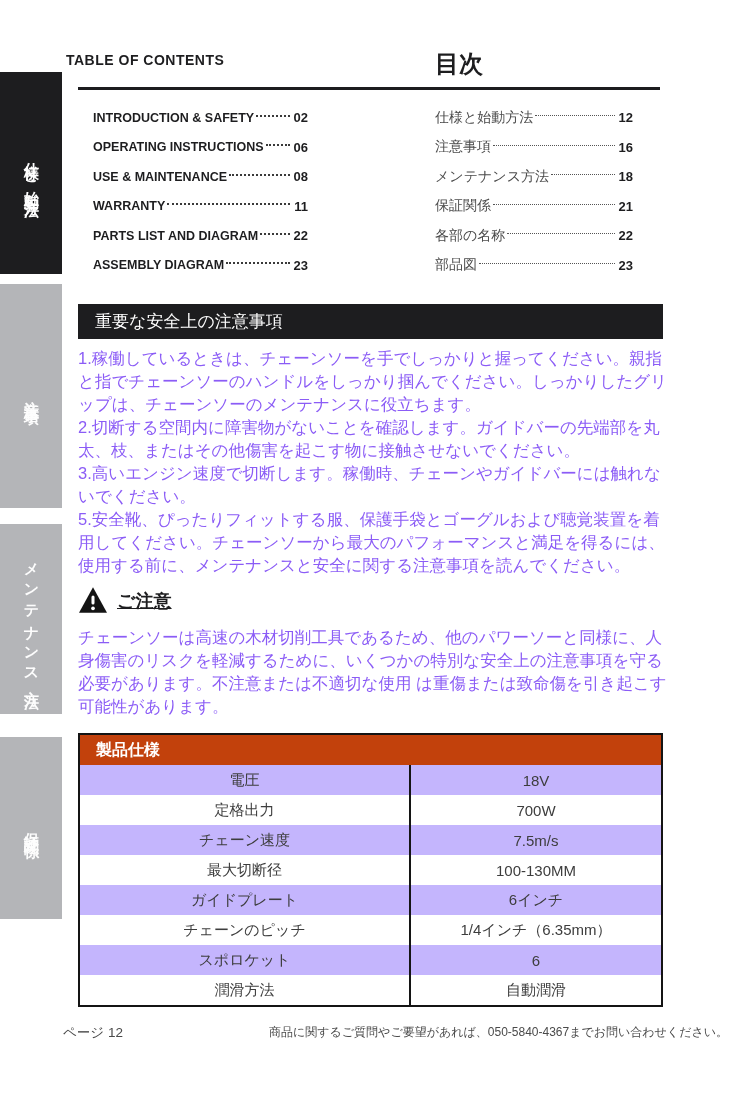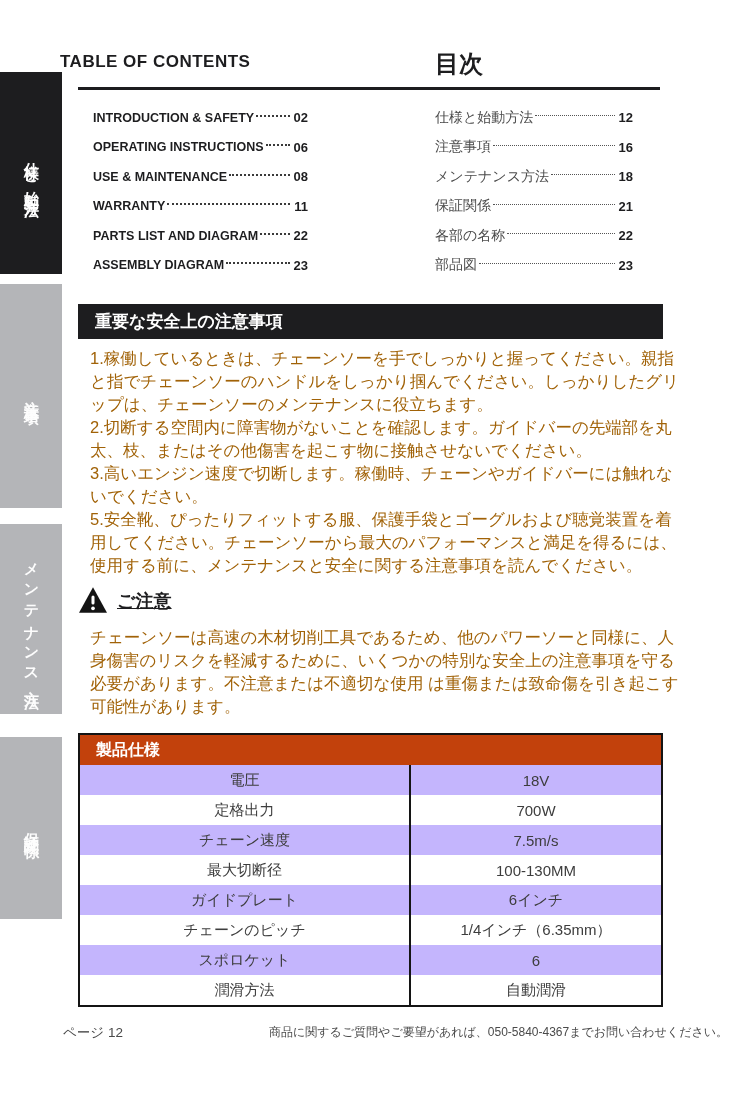--- a/index.html
+++ b/index.html
@@ -12,42 +12,42 @@
     position:absolute; left:0; width:62px;
     writing-mode:vertical-rl; text-orientation:mixed;
     display:flex; align-items:center; justify-content:center;
     color:#ffffff; font-weight:bold; font-size:15px; letter-spacing:4px;
   }
   .tab-black { background:#1d1d1f; }
   .tab-gray  { background:#b4b5b8; color:#fdfdfd; }
 
   
   .abs { position:absolute; }
-  .toc-title-en { top:52px; left:60px; font-size:17px; font-weight:bold; letter-spacing:.5px; }
+  .toc-title-en { top:52px; left:66px; font-size:14px; font-weight:bold; letter-spacing:.5px; }
   .toc-title-ja { top:48px; left:435px; font-size:24px; font-weight:bold; }
   .toc-rule { top:87px; left:78px; width:582px; height:3px; background:#1d1d1f; }
 
   .toc-col { top:103px; }
   .toc-col-en { left:78px;  width:230px; }
   .toc-col-ja { left:435px; width:198px; }
   .toc-row { height:29.5px; display:flex; align-items:center; }
   .toc-col-en .toc-label { font-size:12.5px; font-weight:bold; color:#1d1d1f; white-space:nowrap;padding-left:15px; }
   .toc-col-ja .toc-label { font-size:14px; color:#4b4b4b; white-space:nowrap; }
   .leader { flex:1; border-bottom:2px dotted #3a3a3a; margin:0 4px 4px 2px; min-width:10px; }
   .toc-col-ja .leader { border-bottom-width:1.5px; border-bottom-color:#555; }
   .toc-num { font-size:13px; font-weight:bold; color:#1d1d1f; }
 
   .black-bar {
     left:78px; width:585px; background:#1d1d1f; color:#fff;
     display:flex; align-items:center; box-sizing:border-box; padding-left:17px;
-    font-weight:bold;
+    font-weight:normal;
   }
   .safety-bar { top:304px; height:35px; font-size:17px; }
 
-  .bodytext { left:78px; width:590px; font-size:16.5px; line-height:23px; color:#a16207;margin-left:12px; }
+  .bodytext { left:78px; width:590px; font-size:16.5px; line-height:23px; color:#8b5cf6; }
   .safety-text { top:347px; }
   .caution-text { top:626px; }
 
   .caution-icon { top:587px; left:79px; width:28px; height:26px; }
   .caution-title { top:589px; left:117px; font-size:18px; font-weight:bold; color:#1d1d1f;text-decoration:underline; }
 
   
   .spec { top:733px; left:78px; width:585px; border:2px solid #141414; box-sizing:border-box; }
   .spec-header { height:30px; background:#c2410c; color:#fff; font-size:16px; font-weight:bold;
                  display:flex; align-items:center; padding-left:16px; }

